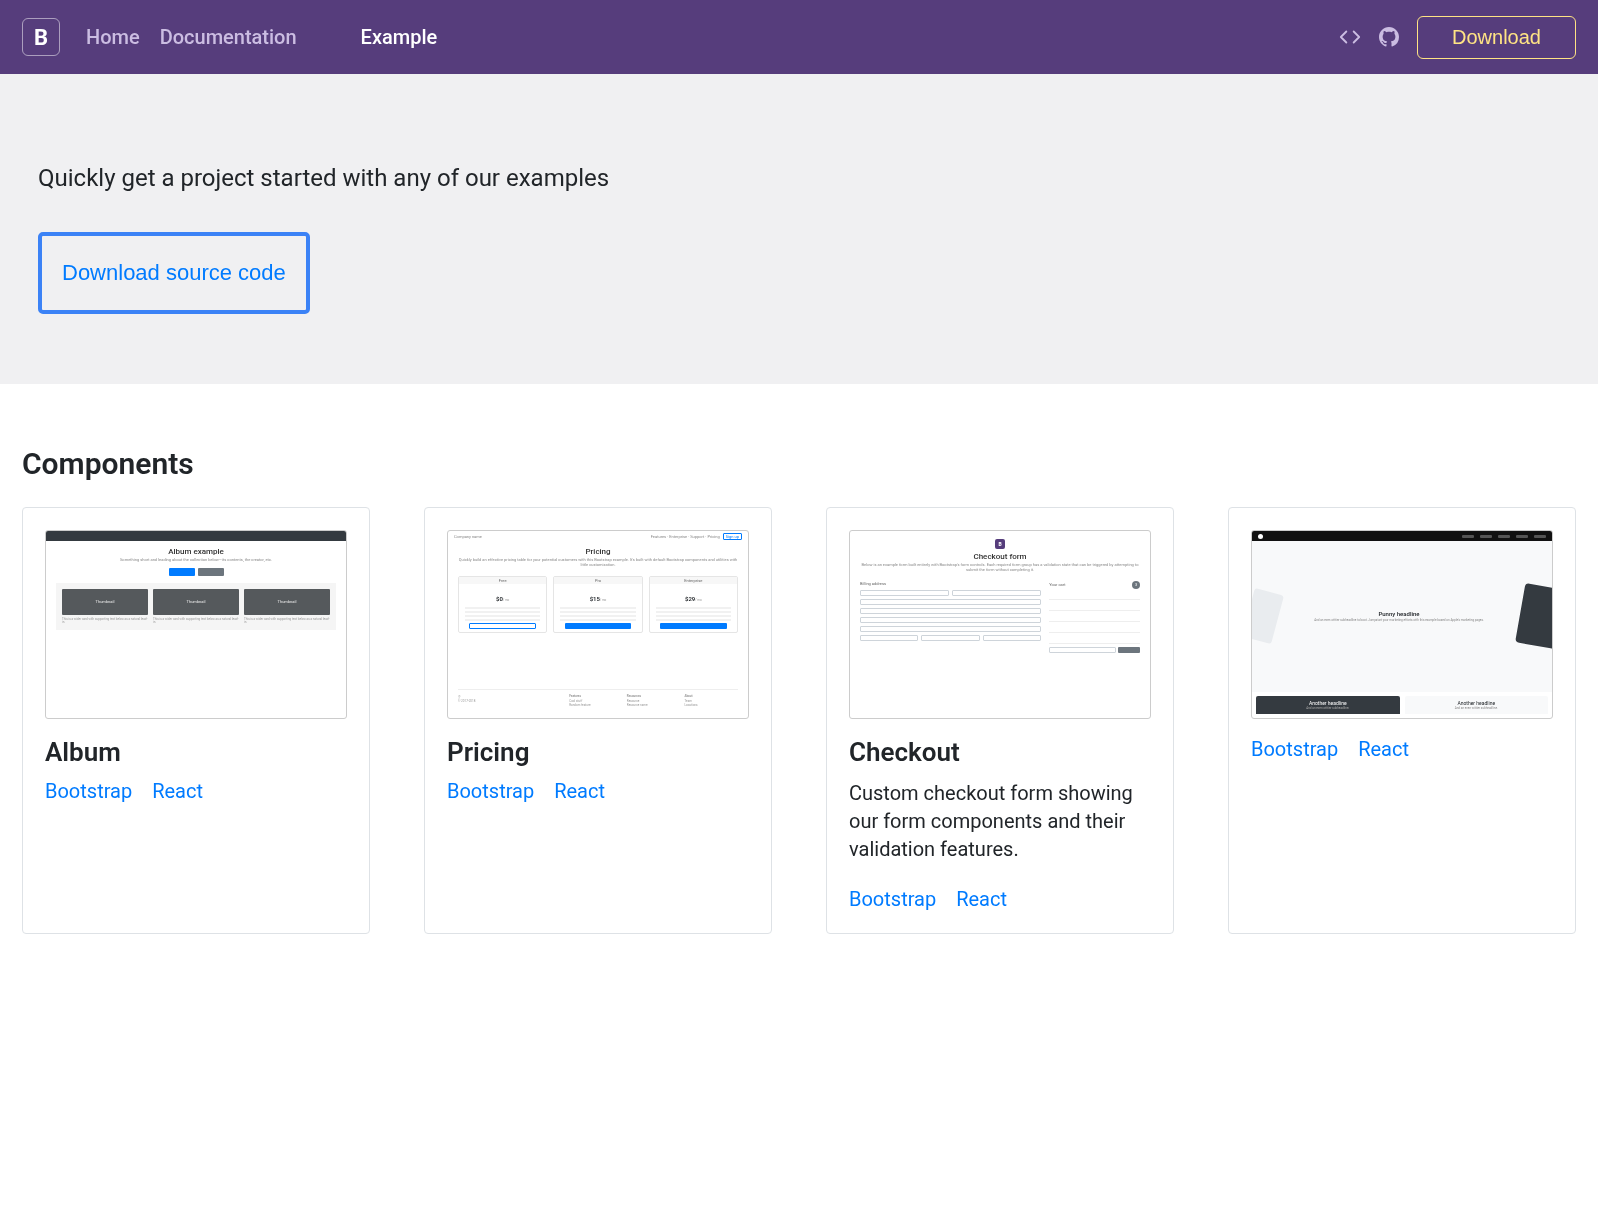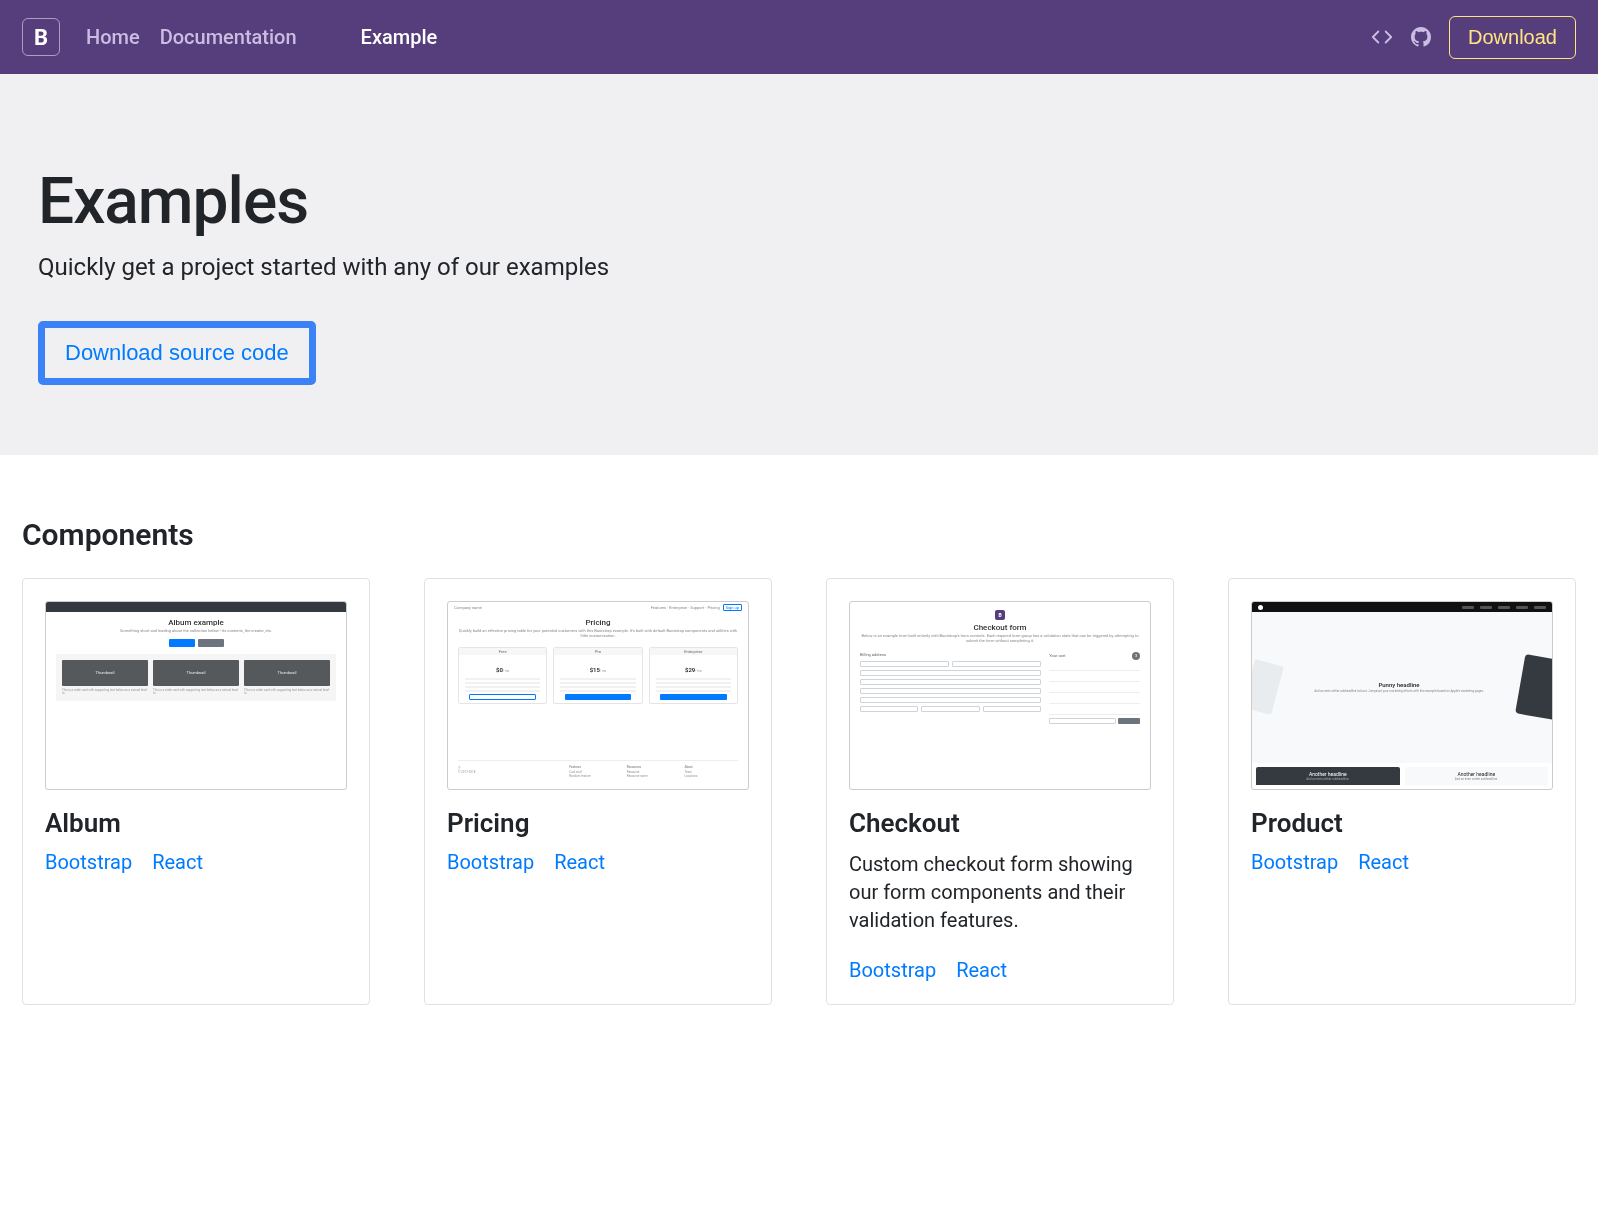--- a/index.html
+++ b/index.html
@@ -38,21 +38,21 @@
     }
     .navlink.active { color: #fff; padding-left: 44px; }
     .nav-spacer { flex: 1; }
     .nav-right { display: flex; align-items: center; gap: 18px; }
     .nav-icon { color: #cbbde2; display: inline-flex; }
     .btn-download-top {
       border: 1px solid #ffe484;
       color: #ffe484;
       background: transparent;
       border-radius: 6px;
-      padding: 9px 18px;
+      padding: 9px 34px;
       font-size: 20px;
       font-weight: 500;
       cursor: pointer;
     }
 
     
     .hero {
       background: #f0f0f2;
       padding: 90px 38px 70px;
     }
@@ -63,25 +63,25 @@
       margin-bottom: 14px;
     }
     .hero p {
       font-size: 24px;
       font-weight: 400;
       color: #212529;
       margin-bottom: 40px;
     }
     .btn-source {
       display: inline-block;
-      border: 7px solid #3b82f6;
+      border: 4px solid #3b82f6;
       color: #007bff;
       background: transparent;
       border-radius: 5px;
-      padding: 12px 20px;
+      padding: 24px 20px;
       font-size: 22px;
       cursor: pointer;
     }
 
     
     .section { padding: 32px 22px 40px; margin-top: 12px; }
     .section-title {
       font-size: 30px;
       font-weight: 600;
       margin: 18px 0 26px 0;
@@ -221,21 +221,20 @@
     <span class="nav-icon">
       <svg width="20" height="20" viewBox="0 0 16 16" fill="currentColor">
           <path d="M8 0C3.58 0 0 3.58 0 8c0 3.54 2.29 6.53 5.47 7.59.4.07.55-.17.55-.38 0-.19-.01-.82-.01-1.49-2.01.37-2.53-.49-2.69-.94-.09-.23-.48-.94-.82-1.13-.28-.15-.68-.52-.01-.53.63-.01 1.08.58 1.23.82.72 1.21 1.87.87 2.33.66.07-.52.28-.87.51-1.07-1.78-.2-3.64-.89-3.64-3.95 0-.87.31-1.59.82-2.15-.08-.2-.36-1.02.08-2.12 0 0 .67-.21 2.2.82.64-.18 1.32-.27 2-.27.68 0 1.36.09 2 .27 1.53-1.04 2.2-.82 2.2-.82.44 1.1.16 1.92.08 2.12.51.56.82 1.27.82 2.15 0 3.07-1.87 3.75-3.65 3.95.29.25.54.73.54 1.48 0 1.07-.01 1.93-.01 2.2 0 .21.15.46.55.38A8.013 8.013 0 0016 8c0-4.42-3.58-8-8-8z"></path>
         </svg>
     </span>
     <button class="btn-download-top">Download</button>
   </div>
 </div>
 
 <div class="hero">
-  <h1>Examples</h1>
   <p>Quickly get a project started with any of our examples</p>
   <button class="btn-source">Download source code</button>
 </div>
 
 <div class="section">
   <h2 class="section-title">Components</h2>
 
   <div class="cards">
 
     <div class="card">
@@ -400,21 +399,20 @@
           <div class="prod-sub">
             <div class="t">Another headline</div>
             <div class="s">And an even wittier subheadline.</div>
           </div>
           <div class="prod-sub" style="background:#f8f9fa; color:#212529;">
             <div class="t">Another headline</div>
             <div class="s" style="color:#888;">And an even wittier subheadline.</div>
           </div>
         </div>
       </div>
-      <div class="card-title">Product</div>
       <div class="card-links">
         <a class="card-link">Bootstrap</a>
         <a class="card-link">React</a>
       </div>
     </div>
 
   </div>
 </div>
 
 </body></html>

